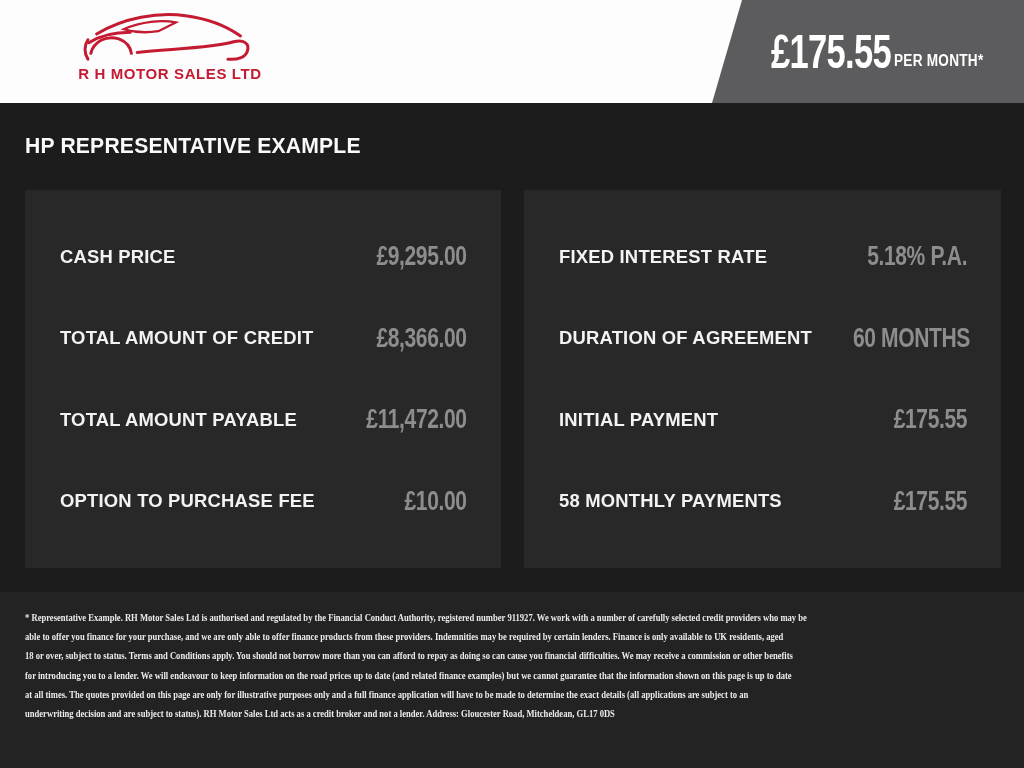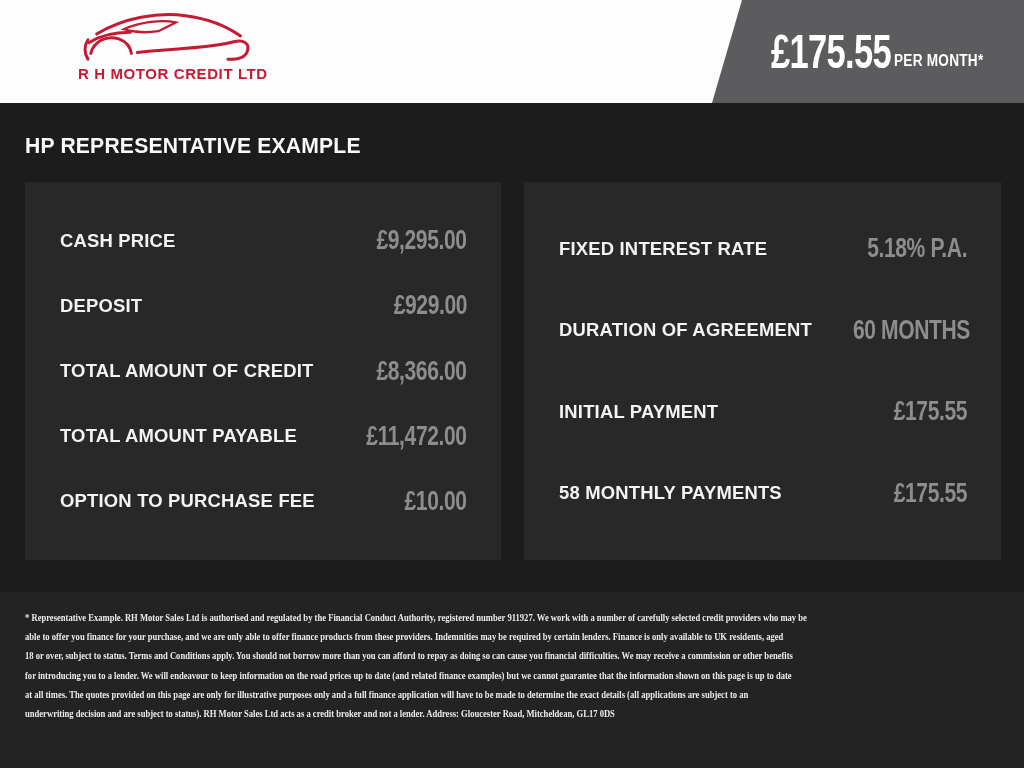--- a/index.html
+++ b/index.html
@@ -19,21 +19,21 @@
   .banner-inner { display:flex; align-items:baseline; }
   .banner-price { font-size:48px; font-weight:bold; color:#fff; letter-spacing:-1px;
                   display:inline-block; transform:scaleX(0.72); transform-origin:left center; }
   .banner-period { font-size:16px; font-weight:bold; color:#fff; letter-spacing:0.3px; margin-left:-44px;
                    display:inline-block; transform:scaleX(0.85); transform-origin:left center; position:relative; top:-2px; }
 
   
   .page-title { position:absolute; left:25px; top:133px; font-size:22px; font-weight:bold; color:#fafafa;
                 letter-spacing:0.2px; display:inline-block; transform:scaleX(0.96); transform-origin:left center; }
 
-  .panel { position:absolute; top:182px; height:378px; background:#282828;
+  .panel { position:absolute; top:190px; height:378px; background:#282828;
            display:flex; flex-direction:column; padding:26px 34px 26px 35px;justify-content:center; }
   .panel-left  { left:25px;  width:476px; }
   .panel-right { left:524px; width:477px; }
   .row { flex:1; display:flex; align-items:center; justify-content:space-between; }
   .row-label { font-size:19px; font-weight:bold; color:#f3f3f3; letter-spacing:0.2px; white-space:nowrap;
                display:inline-block; transform:scaleX(0.97); transform-origin:left center; }
   .row-value { font-size:27px; font-weight:bold; color:#8d8d8d; letter-spacing:-0.5px; white-space:nowrap;
                display:inline-block; transform:scaleX(0.78); transform-origin:right center; }
 
   
@@ -54,41 +54,37 @@
           <g stroke="#c41a32" stroke-width="3.1" fill="none" stroke-linecap="round">
             <path d="M16 27 C 44 10, 80 4, 108 8 C 131 11, 151 19, 165 29"></path>
             <path d="M44 22 C 62 14, 84 12, 98 15 L 80 24 C 67 26, 54 25, 44 22 Z" stroke-width="2.4"></path>
             <path d="M8 36 C 20 28, 35 25, 51 25"></path>
             <path d="M10 47 C 13 34, 27 28, 39 32 C 47 35, 51 40, 52 47"></path>
             <path d="M7 33 C 3 39, 3 47, 7 53"></path>
             <path d="M58 46 C 100 42, 138 41, 158 35 C 168 32, 175 37, 172 45 C 170 51, 162 54, 152 53"></path>
           </g>
         </svg>
       </span>
-      <div class="logo-text">R H MOTOR CREDIT LTD</div>
+      <div class="logo-text">R H MOTOR SALES LTD</div>
     </div>
 
     <div class="banner">
       <div class="banner-inner">
         <span class="banner-price">£175.55</span>
         <span class="banner-period">PER MONTH*</span>
       </div>
     </div>
   </div>
 
   <div class="page-title">HP REPRESENTATIVE EXAMPLE</div>
 
   <div class="panel panel-left">
     <div class="row">
       <span class="row-label">CASH PRICE</span>
       <span class="row-value">£9,295.00</span>
-    </div>
-    <div class="row">
-      <span class="row-label">DEPOSIT</span>
-      <span class="row-value">£929.00</span>
     </div>
     <div class="row">
       <span class="row-label">TOTAL AMOUNT OF CREDIT</span>
       <span class="row-value">£8,366.00</span>
     </div>
     <div class="row">
       <span class="row-label">TOTAL AMOUNT PAYABLE</span>
       <span class="row-value">£11,472.00</span>
     </div>
     <div class="row">

